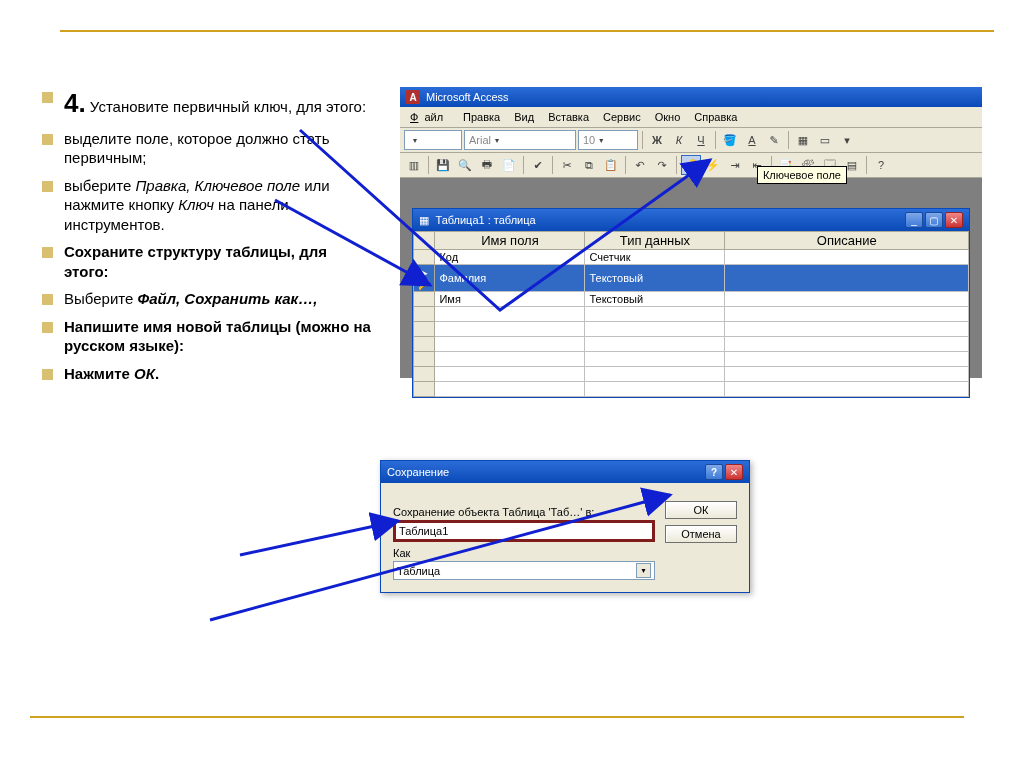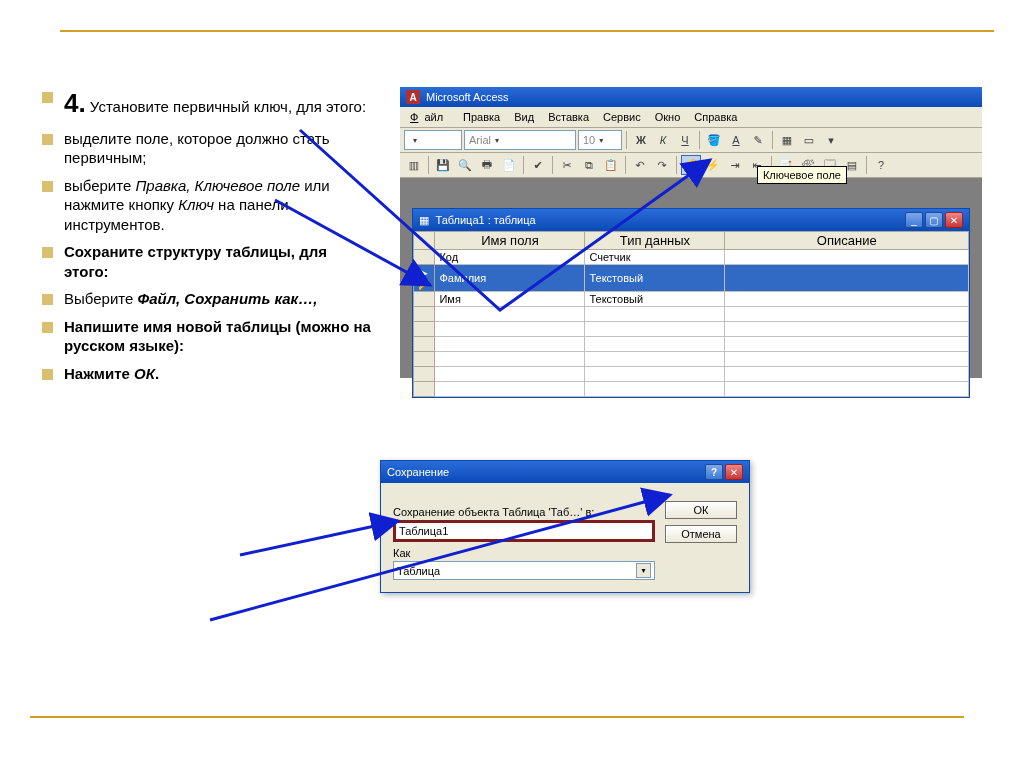--- a/index.html
+++ b/index.html
@@ -277,21 +277,21 @@
 
         <div class="toolbar">
           <span class="tdrop empty">
               <span></span>
               <span class="dd">▾</span>
             </span>
           <span class="tdrop" style="width:112px">
               <span>Arial</span>
               <span class="dd">▾</span>
             </span>
-          <span class="tdrop" style="width:44px">
+          <span class="tdrop" style="width:60px">
               <span>10</span>
               <span class="dd">▾</span>
             </span>
           <span class="tsep"></span>
           <span class="tbtn">
               <b>Ж</b>
             </span>
           <span class="tbtn">
               <i>К</i>
             </span>

